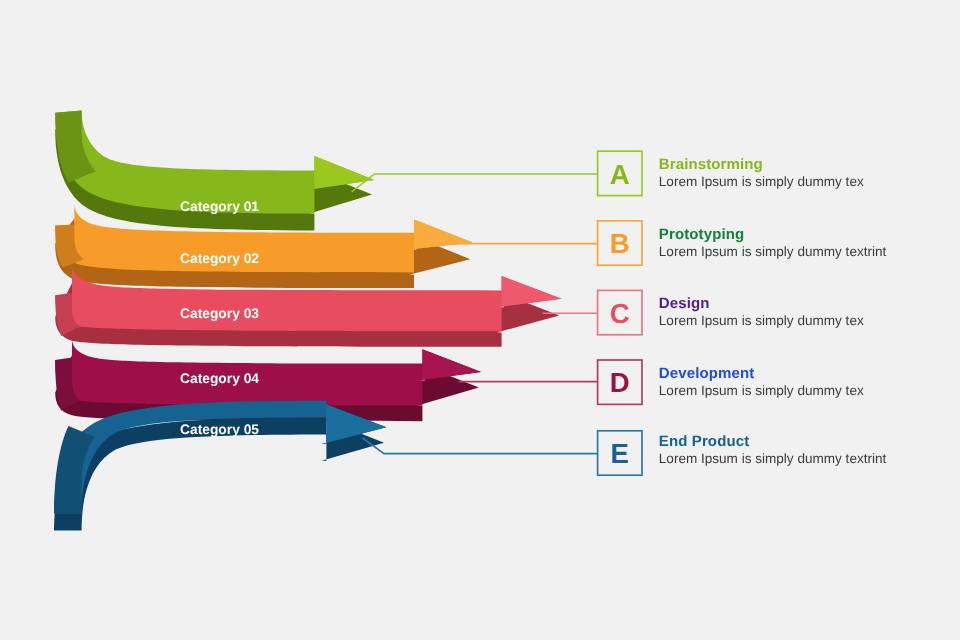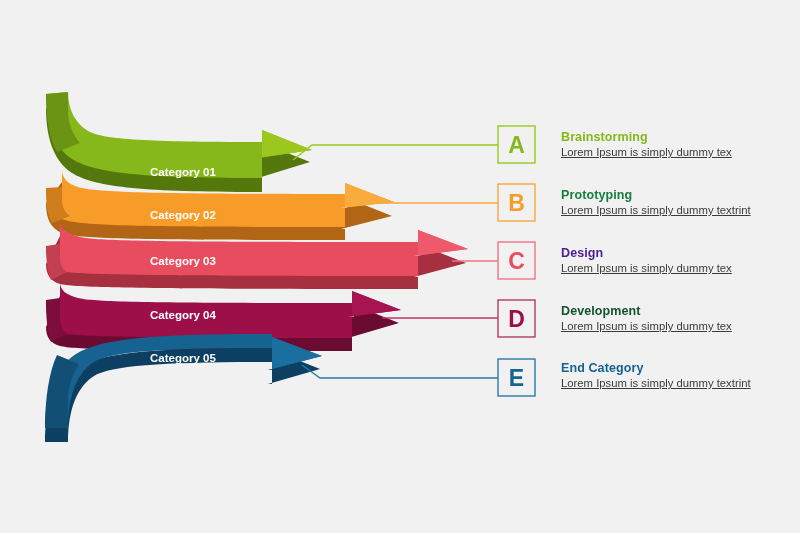--- a/index.html
+++ b/index.html
@@ -46,32 +46,30 @@
   .legend-desc {
     font-family: "Liberation Sans", sans-serif;
     font-size: 11.3px;
     font-weight: normal;
     fill: #3b3b3b;
     color: #3b3b3b;
   }
   .legend-block {
     position: absolute;
     left: 549px;
-    margin-left: 12px;
   }
   .legend-block .legend-title {
     display: block;
     line-height: 15px;
     white-space: nowrap;
   }
   .legend-block .legend-desc {
     display: block;
     line-height: 15px;
     white-space: nowrap;
-    text-decoration: underline;
   }
 </style>
 </head>
 <body>
 
 <div id="stage">
 
   <svg id="infographic-svg" viewBox="0 0 800 533">
 
     <g>
@@ -225,22 +223,22 @@
     <span class="legend-title" style="color:#15803d;">Prototyping</span>
     <span class="legend-desc">Lorem Ipsum is simply dummy textrint</span>
   </div>
 
   <div class="legend-block" style="top:246px;">
     <span class="legend-title" style="color:#4c1d95;">Design</span>
     <span class="legend-desc">Lorem Ipsum is simply dummy tex</span>
   </div>
 
   <div class="legend-block" style="top:304px;">
-    <span class="legend-title" style="color:#14532d;">Development</span>
+    <span class="legend-title" style="color:#1d4ed8;">Development</span>
     <span class="legend-desc">Lorem Ipsum is simply dummy tex</span>
   </div>
 
   <div class="legend-block" style="top:361px;">
-    <span class="legend-title" style="color:#166291;">End Category</span>
+    <span class="legend-title" style="color:#166291;">End Product</span>
     <span class="legend-desc">Lorem Ipsum is simply dummy textrint</span>
   </div>
 
 </div>
 
 </body></html>

